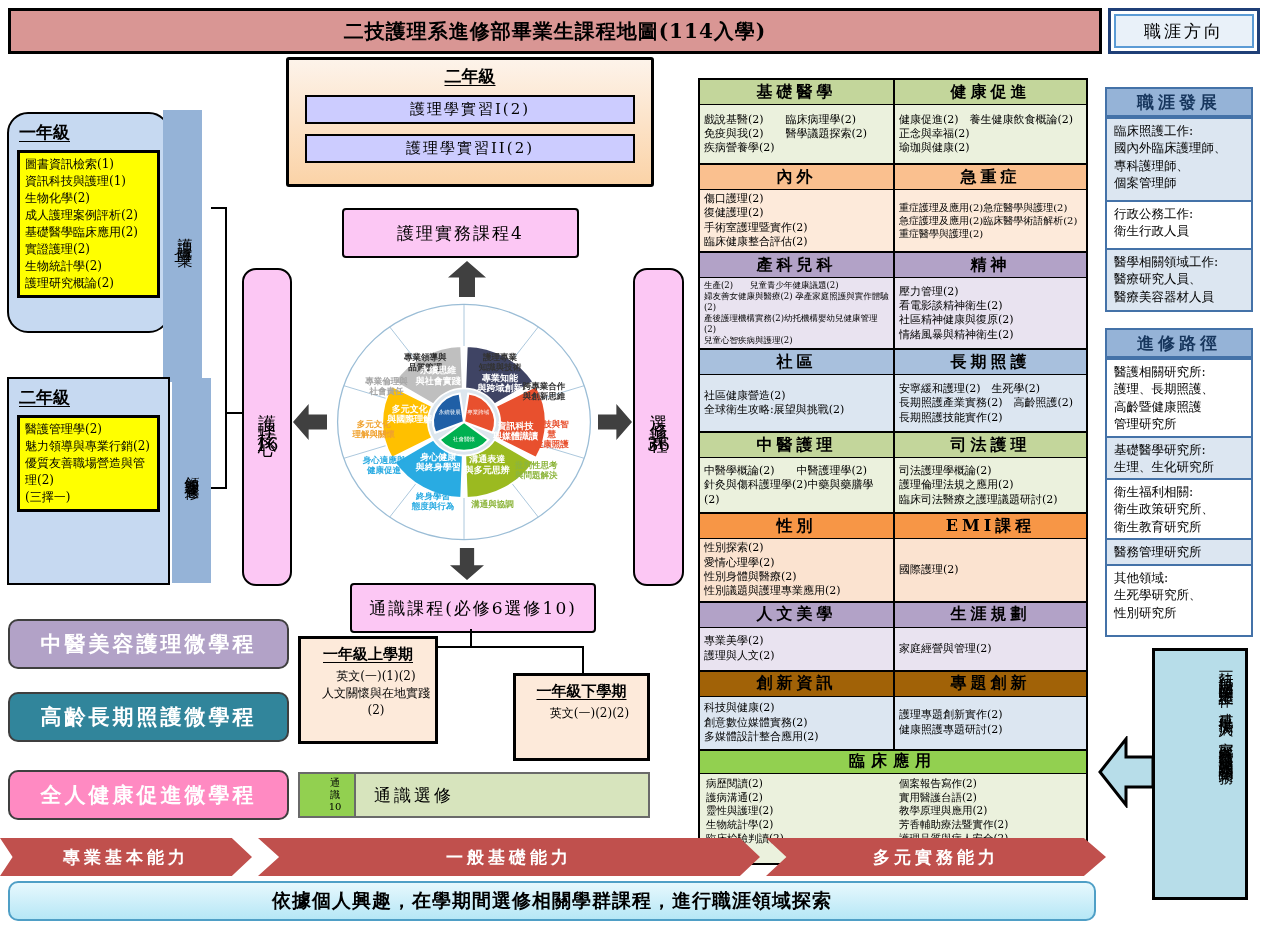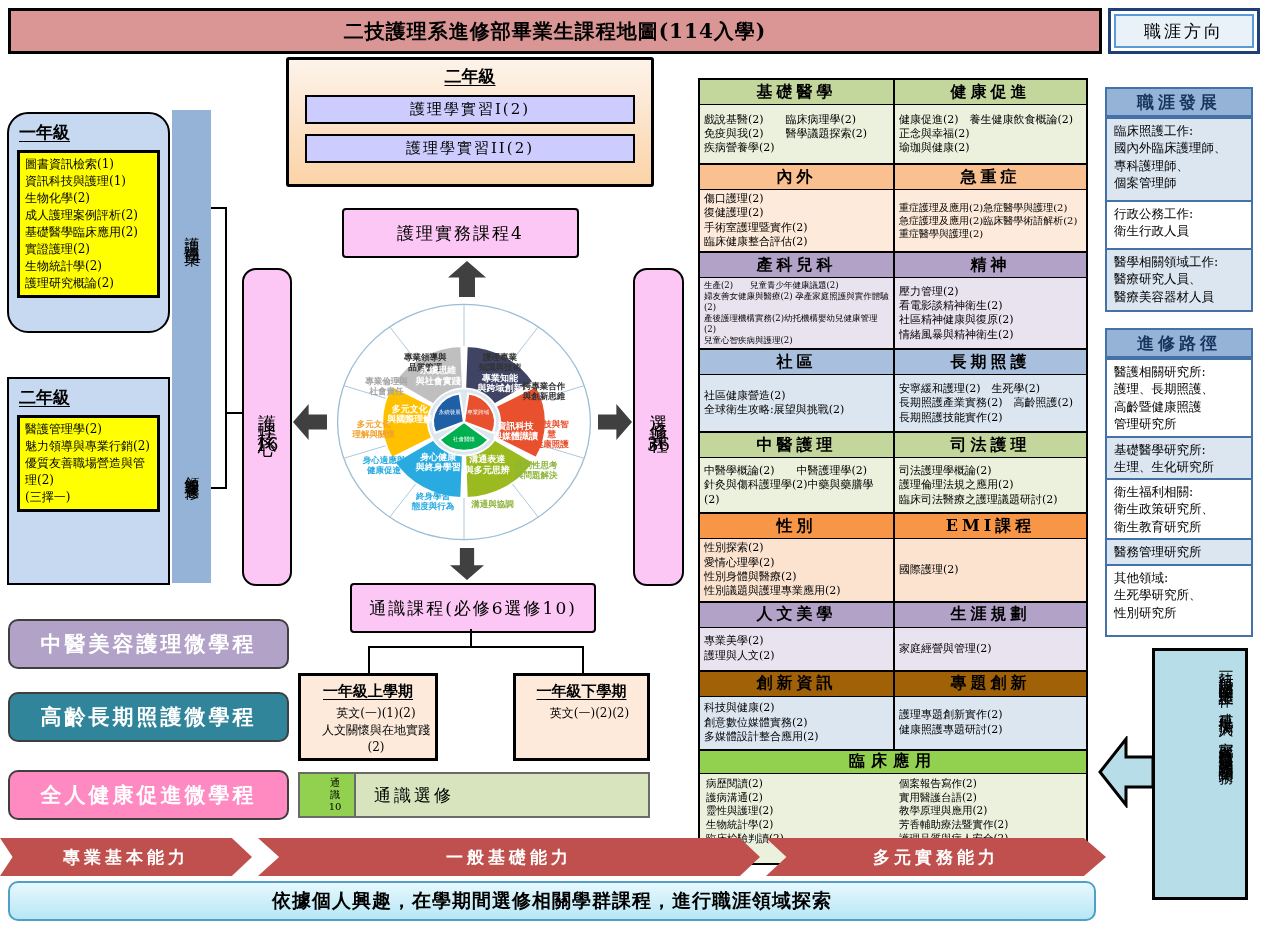--- a/index.html
+++ b/index.html
@@ -125,21 +125,21 @@
     <h3>一年級</h3>
     <div class="ybox pre">圖書資訊檢索(1)
 資訊科技與護理(1)
 生物化學(2)
 成人護理案例評析(2)
 基礎醫學臨床應用(2)
 實證護理(2)
 生物統計學(2)
 護理研究概論(2)</div>
   </div>
-  <div class="abs strip" style="left:172px;top:110px;width:39px;height:272px;">
+  <div class="abs strip" style="left:163px;top:110px;width:39px;height:272px;font-family:Liberation Mono, monospace;">
     <span class="vlab">護理專業</span>
     <span class="vnum">14</span>
   </div>
 
   <div class="abs panel" style="left:7px;top:377px;width:163px;height:208px;">
     <h3>二年級</h3>
     <div class="ybox pre">醫護管理學(2)
 魅力領導與專業行銷(2)
 優質友善職場營造與管理(2)
 (三擇一)</div>
@@ -240,21 +240,21 @@
     <div class="wlab clab" style="left:44.5%;top:46%;">永續發展</div>
     <div class="wlab clab" style="left:55.5%;top:46%;">專業跨域</div>
     <div class="wlab clab" style="left:50%;top:57%;">社會關懷</div>
   </div>
 
   <div class="abs line" style="left:470px;top:629px;width:2px;height:18px;"></div>
   <div class="abs line" style="left:368px;top:646px;width:216px;height:2px;"></div>
   <div class="abs line" style="left:368px;top:646px;width:2px;height:28px;"></div>
   <div class="abs line" style="left:582px;top:646px;width:2px;height:28px;"></div>
 
-  <div class="abs sem" style="left:298px;top:673px;width:140px;height:88px;text-align:center;">
+  <div class="abs sem" style="left:298px;top:636px;width:140px;height:108px;text-align:center;">
     <h4>一年級上學期</h4>
     <div class="crs pre">英文(一)(1)(2)
 人文關懷與在地實踐(2)</div>
   </div>
   <div class="abs sem" style="left:513px;top:673px;width:137px;height:88px;">
     <h4>一年級下學期</h4>
     <div class="crs pre">英文(一)(2)(2)</div>
   </div>
 
   <div class="abs genbar">

